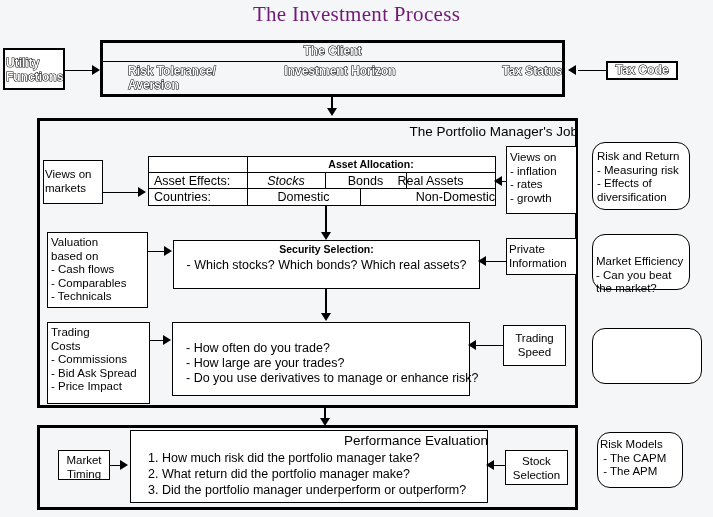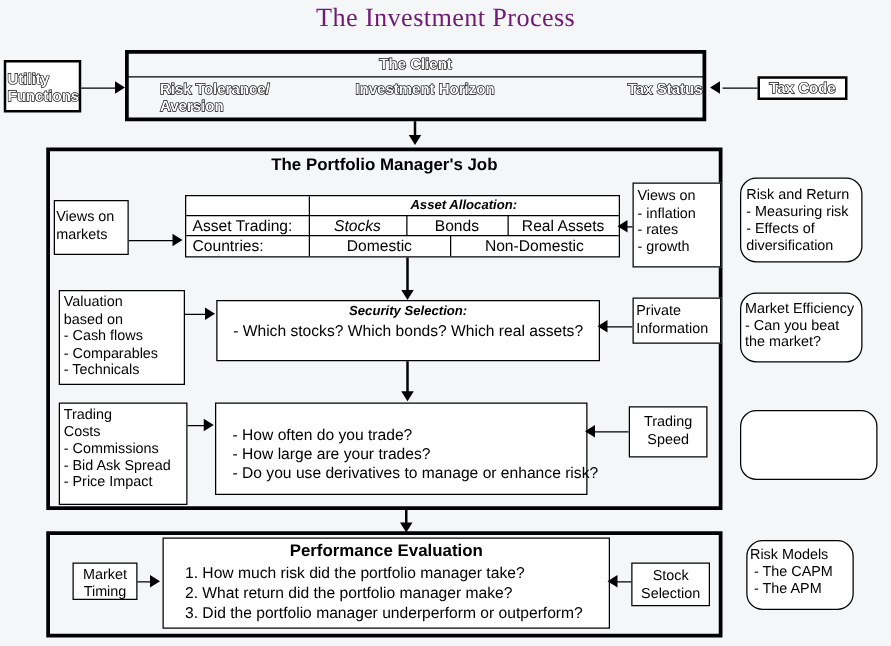--- a/index.html
+++ b/index.html
@@ -28,22 +28,22 @@
   .bx3{border-width:3px;}
   .frame{background:transparent;}
 
   .t{position:absolute;box-sizing:border-box;white-space:pre;line-height:1.18;}
   .c{text-align:center;}
   .l{text-align:left;}
   .r{text-align:right;}
   .fs11{font-size:11.5px;}
   .fs12{font-size:12.5px;}
   .fs13{font-size:13.5px;}
-  .bold{font-weight:bold;}
-  .ital{font-style:italic;font-weight:bold;font-size:10.5px;}
+  .bold{font-weight:normal;text-align:right;}
+  .ital{font-weight:bold;font-size:10.5px;}
 
   
   .cap{position:absolute;box-sizing:border-box;background:#fff;border:1px solid #000;border-radius:13px;}
 
   
   .ln{position:absolute;background:#000;}
   .hl{height:1px;}
   .vl{width:1px;}
 
   
@@ -103,27 +103,27 @@
 
   <div class="ln hl" style="left:149px;top:172px;width:346px;"></div>
   <div class="ln hl" style="left:149px;top:188px;width:346px;"></div>
 
   <div class="ln vl" style="left:247px;top:157px;height:48px;"></div>
   <div class="ln vl" style="left:325px;top:172px;height:16px;"></div>
   <div class="ln vl" style="left:406px;top:172px;height:16px;"></div>
   <div class="ln vl" style="left:360px;top:188px;height:17px;"></div>
 
   <div class="t c ital" style="left:247px;top:158px;width:248px;">Asset Allocation:</div>
-  <div class="t l fs12" style="left:154px;top:174px;width:96px;">Asset Trading:</div>
+  <div class="t l fs12" style="left:154px;top:174px;width:96px;">Asset Effects:</div>
   <div class="t c fs12" style="left:247px;top:174px;width:78px;font-style:italic;">Stocks</div>
   <div class="t c fs12" style="left:325px;top:174px;width:81px;">Bonds</div>
-  <div class="t c fs12" style="left:406px;top:174px;width:89px;">Real Assets</div>
+  <div class="t c fs12" style="left:386px;top:174px;width:89px;">Real Assets</div>
   <div class="t l fs12" style="left:154px;top:190px;width:96px;">Countries:</div>
   <div class="t c fs12" style="left:247px;top:190px;width:113px;">Domestic</div>
-  <div class="t c fs12" style="left:360px;top:190px;width:135px;">Non-Domestic</div>
+  <div class="t c fs12" style="left:360px;top:190px;width:135px;text-align:right;">Non-Domestic</div>
 
   <div class="ln hl" style="left:496px;top:181px;width:14px;"></div>
   <div class="ar ar-l" style="left:494px;top:176px;"></div>
   <div class="bx" style="left:506px;top:146px;width:71px;height:68px;"></div>
   <div class="t l fs11" style="left:510px;top:151px;width:70px;">Views on
 - inflation
 - rates
 - growth</div>
 
   <div class="ln vl" style="left:325px;top:206px;width:2px;height:28px;"></div>
@@ -194,21 +194,21 @@
   <div class="t c fs11" style="left:505px;top:455px;width:63px;">Stock
 Selection</div>
 
   <div class="cap" style="left:592px;top:142px;width:98px;height:68px;"></div>
   <div class="t l fs11" style="left:597px;top:150px;width:96px;">Risk and Return
 - Measuring risk
 - Effects of
 diversification</div>
 
   <div class="cap" style="left:592px;top:234px;width:98px;height:56px;"></div>
-  <div class="t l fs11" style="left:596px;top:241px;width:97px;">Market Efficiency
+  <div class="t l fs11" style="left:596px;top:255px;width:97px;">Market Efficiency
 - Can you beat
 the market?</div>
 
   <div class="cap" style="left:592px;top:328px;width:110px;height:56px;"></div>
 
   <div class="cap" style="left:597px;top:432px;width:86px;height:56px;"></div>
   <div class="t l fs11" style="left:600px;top:438px;width:84px;">Risk Models
  - The CAPM
  - The APM</div>
 

